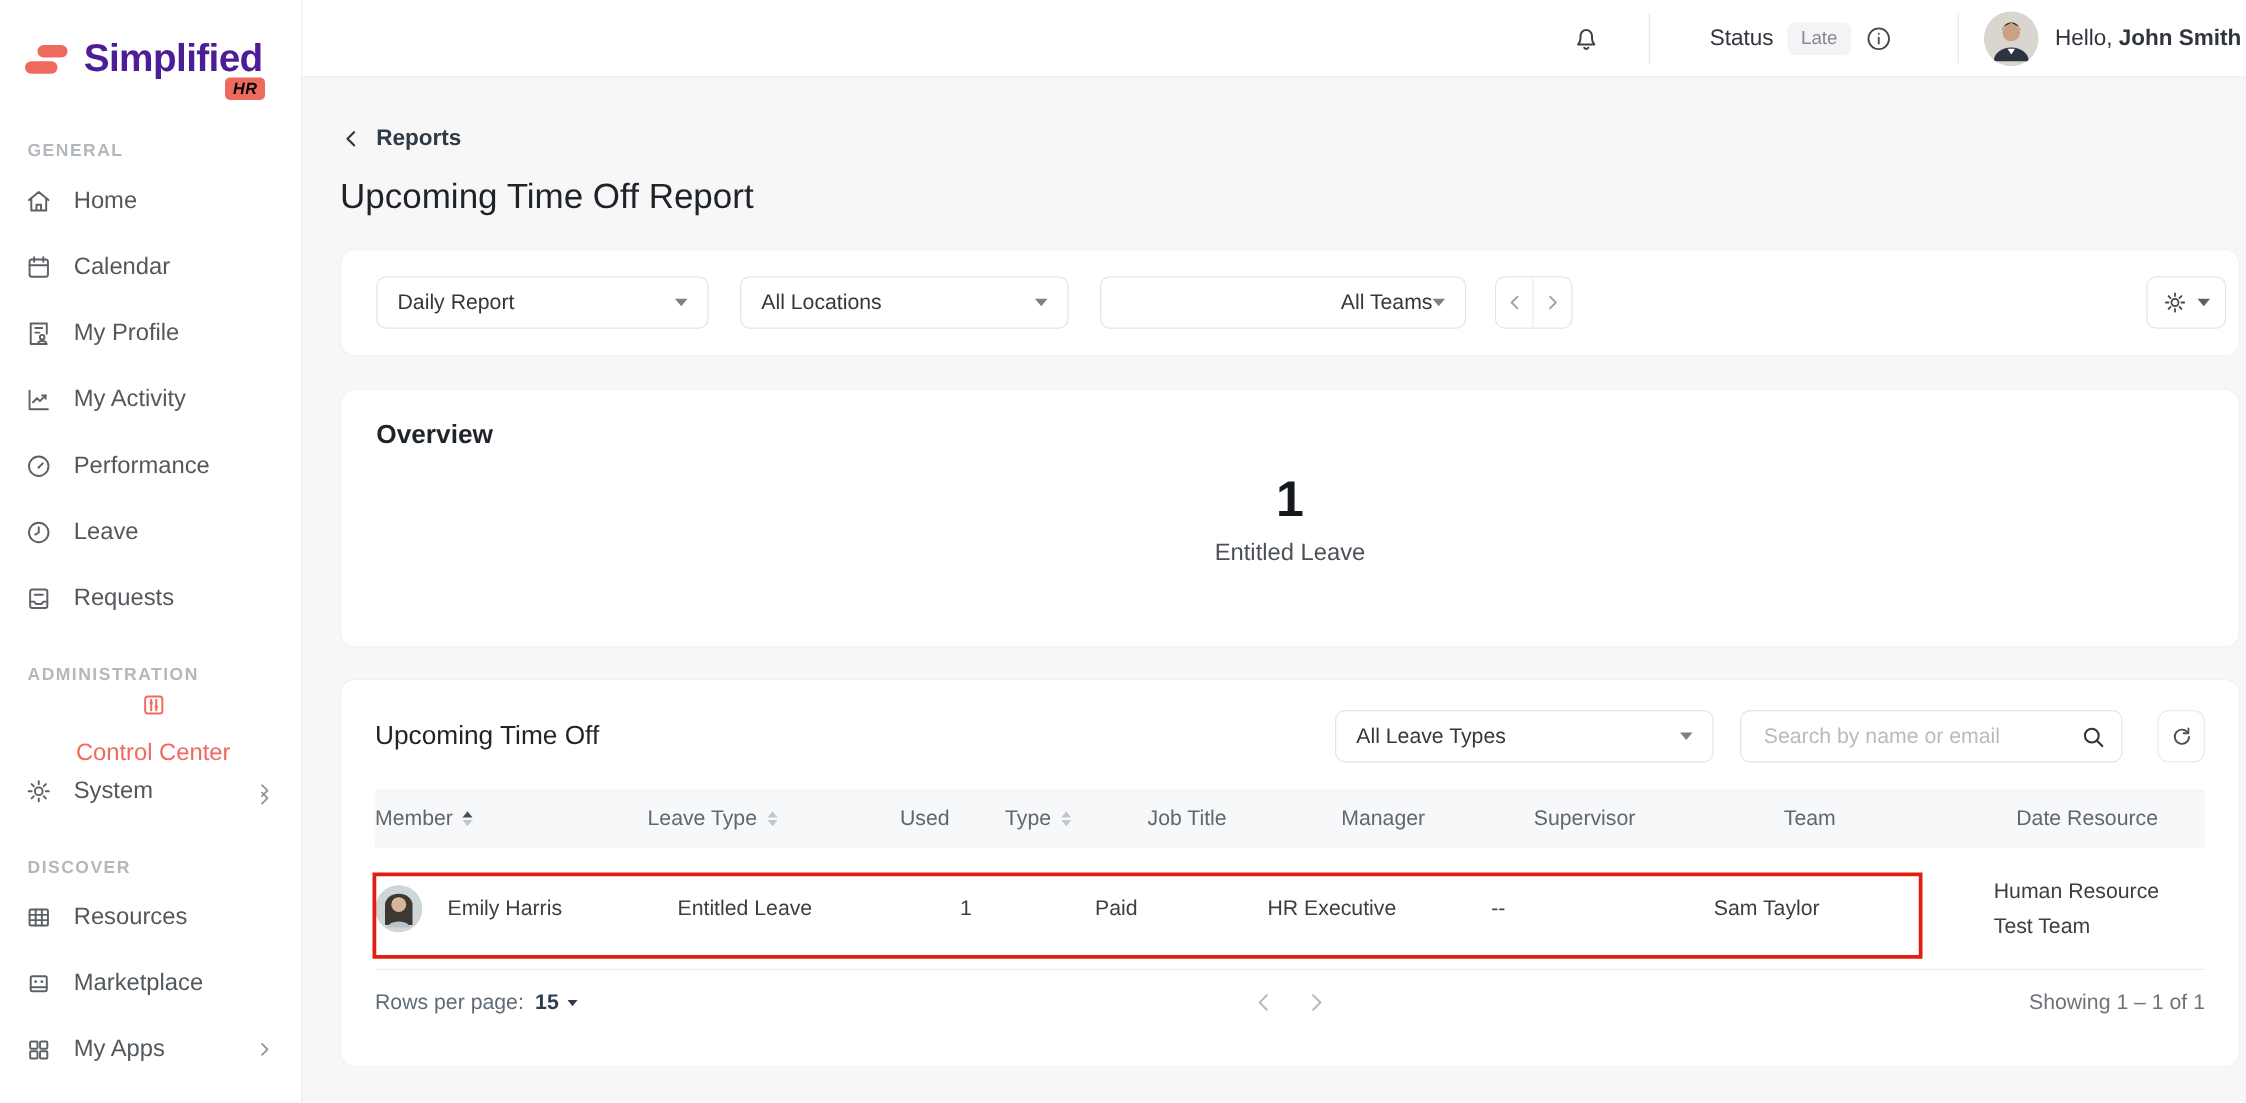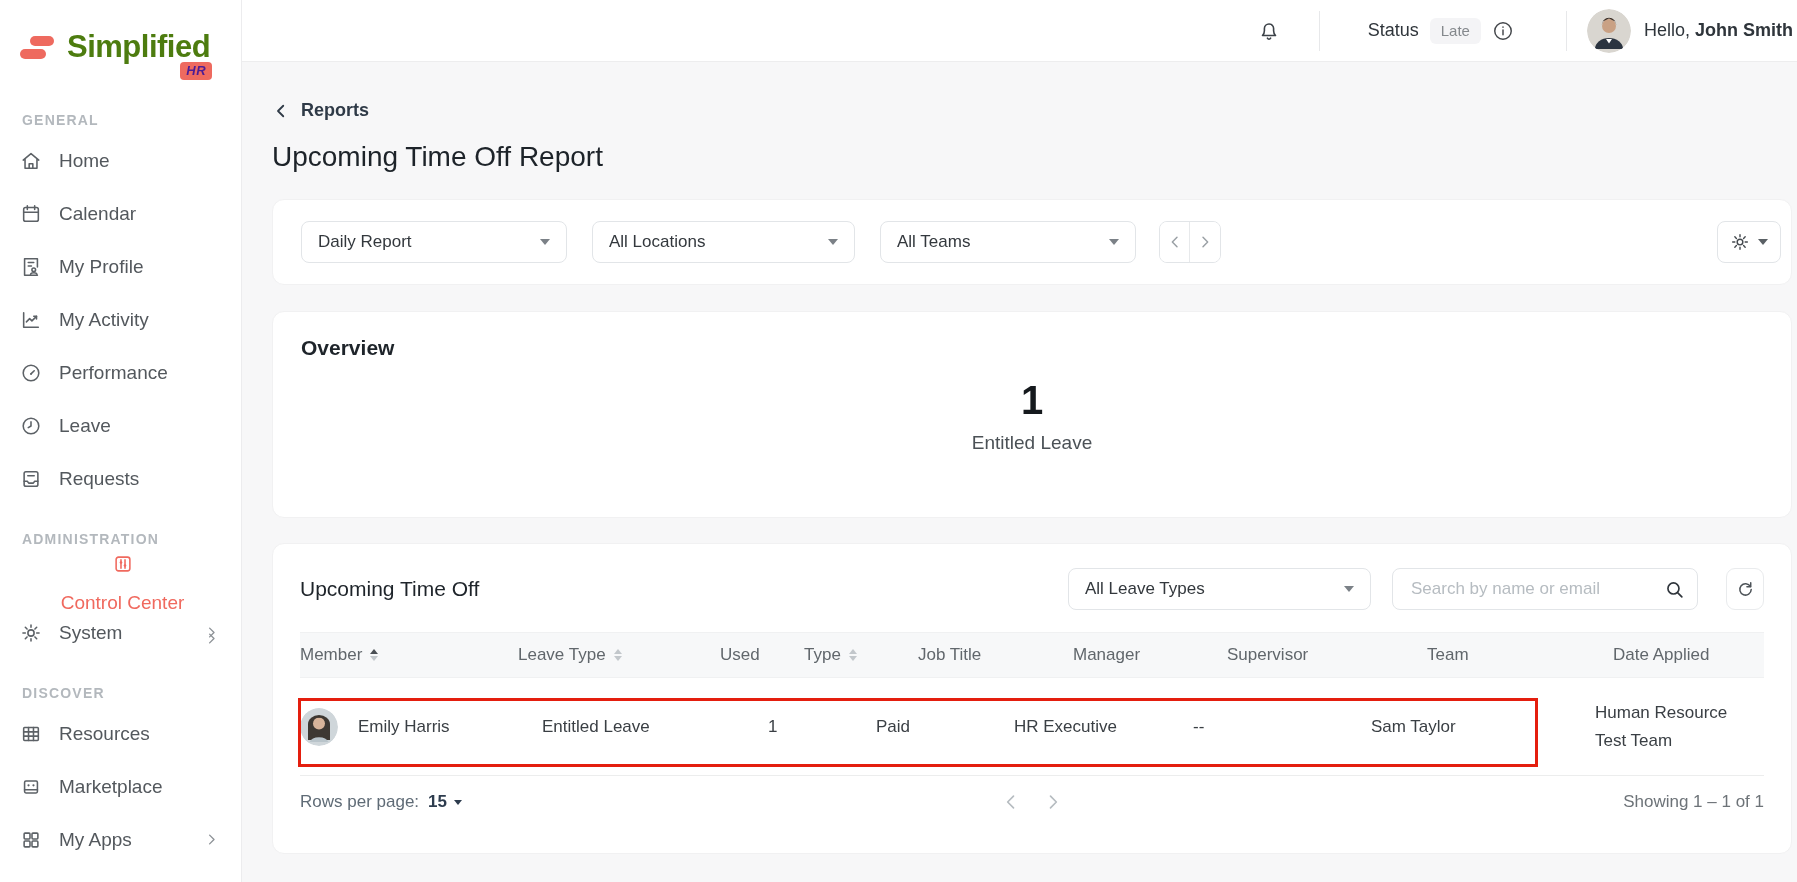--- a/index.html
+++ b/index.html
@@ -8,22 +8,22 @@
   .app { position:relative; width:1797px; height:882px; overflow:hidden; background:#f7f7f8; display:flex; }
 
   
   .sidebar { width:242px; height:882px; background:#fff; border-right:1px solid #ececee; flex:0 0 auto; }
   .logo { padding:30px 0 0 20px; display:flex; align-items:flex-start; gap:11px; }
   .logo-mark { width:36px; height:40px; position:relative; margin-top:4px; }
   .logo-mark i { position:absolute; height:10px; border-radius:6px; background:#ee6a5f; }
   .logo-mark i:nth-child(1){ top:2px; left:10px; width:24px; }
   .logo-mark i:nth-child(2){ top:15px; left:0; width:26px; }
   .logo-text { position:relative; }
-  .logo-name { font-size:31px; font-weight:700; color:#4d7c0f; letter-spacing:-0.5px; line-height:34px; }
-  .logo-badge { position:absolute; right:-2px; top:32px; background:#ee6a5f; color:#4c1d95; font-size:13px; font-weight:700; font-style:italic; padding:1px 6px 2px; border-radius:4px; letter-spacing:.5px; }
+  .logo-name { font-size:31px; font-weight:700; color:#4c1d95; letter-spacing:-0.5px; line-height:34px; }
+  .logo-badge { position:absolute; right:-2px; top:32px; background:#ee6a5f; color:#000000; font-size:13px; font-weight:700; font-style:italic; padding:1px 6px 2px; border-radius:4px; letter-spacing:.5px; }
   .nav { padding:24px 16px 0 20px; }
   .sec-label { font-size:14px; font-weight:700; letter-spacing:1.2px; color:#b3b8bd; margin:26px 0 6px 2px; }
   .nav-item { display:flex; align-items:center; gap:17px; height:53px; color:#53585d; font-size:19px; cursor:pointer; text-decoration:none; }
   .nav-item .nicon { display:flex; width:22px; color:#5c6166; }
   .nav-item.active { color:#f0695e;flex-direction:column; }
   .nav-item.active .nicon { color:#f0695e; }
   .nav-chevron { margin-left:auto; margin-right:6px; color:#8d9297; display:flex; }
 
   
   .rightcol { flex:1 1 auto; display:flex; flex-direction:column; min-width:0; }
@@ -44,21 +44,21 @@
   .breadcrumb { margin-top:38px; display:flex; align-items:center; gap:11px; color:#2f3a47; cursor:pointer; width:fit-content; }
   .breadcrumb .bc-label { font-size:18px; font-weight:700; }
   .page-title { margin-top:20px; font-size:28px; font-weight:400; color:#1d2329; }
 
   .card { background:#fff; border-radius:12px; border:1px solid #f1f1f2; }
   .filters { margin-top:26px; height:86px; display:flex; align-items:center; padding:0 10px 0 28px; }
   .select { height:42px; border:1px solid #e2e5e8; border-radius:8px; background:#fff; display:flex; align-items:center; justify-content:space-between; padding:0 16px; font-size:17px; color:#33383d; cursor:pointer; }
   .caret { width:0; height:0; border-left:5px solid transparent; border-right:5px solid transparent; border-top:6px solid #7b8187; }
   .sel-report { width:266px; }
   .sel-loc { width:263px; margin-left:25px; }
-  .sel-team { width:256px; margin-left:25px; }
+  .sel-team { width:293px; margin-left:25px;justify-content:flex-end; }
   .datefield { width:384px; margin-left:27px; height:42px; border:1px solid #e2e5e8; border-radius:8px; display:flex; align-items:center; justify-content:space-between; padding:0 14px 0 16px; font-size:17px; color:#33383d; cursor:pointer; }
   .datefield .dicon { color:#4d5358; display:flex; }
   .btn-pair { margin-left:23px; display:flex; height:42px; border:1px solid #e2e5e8; border-radius:8px; overflow:hidden; }
   .btn-pair button { width:30px; border:none; background:#fff; color:#9aa0a5; display:flex; align-items:center; justify-content:center; cursor:pointer; padding:0; }
   .btn-pair button:first-child { border-right:1px solid #e7e9eb; }
   .gear-btn { margin-left:auto; width:64px; height:42px; border:1px solid #e2e5e8; border-radius:8px; background:#fff; display:flex; align-items:center; justify-content:center; gap:8px; color:#44494e; cursor:pointer; }
   .gear-btn .caret { border-top-color:#5a6065; }
 
   .overview { margin-top:26px; height:207px; padding:24px 28px; }
   .ov-title { font-size:21px; font-weight:700; color:#1e242a; }
@@ -412,21 +412,21 @@
             <div class="th">
                 <span>Manager</span>
               </div>
             <div class="th">
                 <span>Supervisor</span>
               </div>
             <div class="th">
                 <span>Team</span>
               </div>
             <div class="th">
-                <span>Date Applied</span>
+                <span>Date Resource</span>
               </div>
           </div>
 
           <div class="tgrid trow">
             <div class="td member-cell">
               <span class="avatar" style="width:38px;height:38px;">
                 <svg width="38" height="38" viewBox="0 0 38 38">
                     <circle cx="19" cy="19" r="19" fill="#cfd6da"></circle>
                     <path d="M8 32V16a11 9 0 0122 0v16z" fill="#3e3832"></path>
                     <circle cx="19" cy="15.5" r="6" fill="#d8b49a"></circle>

